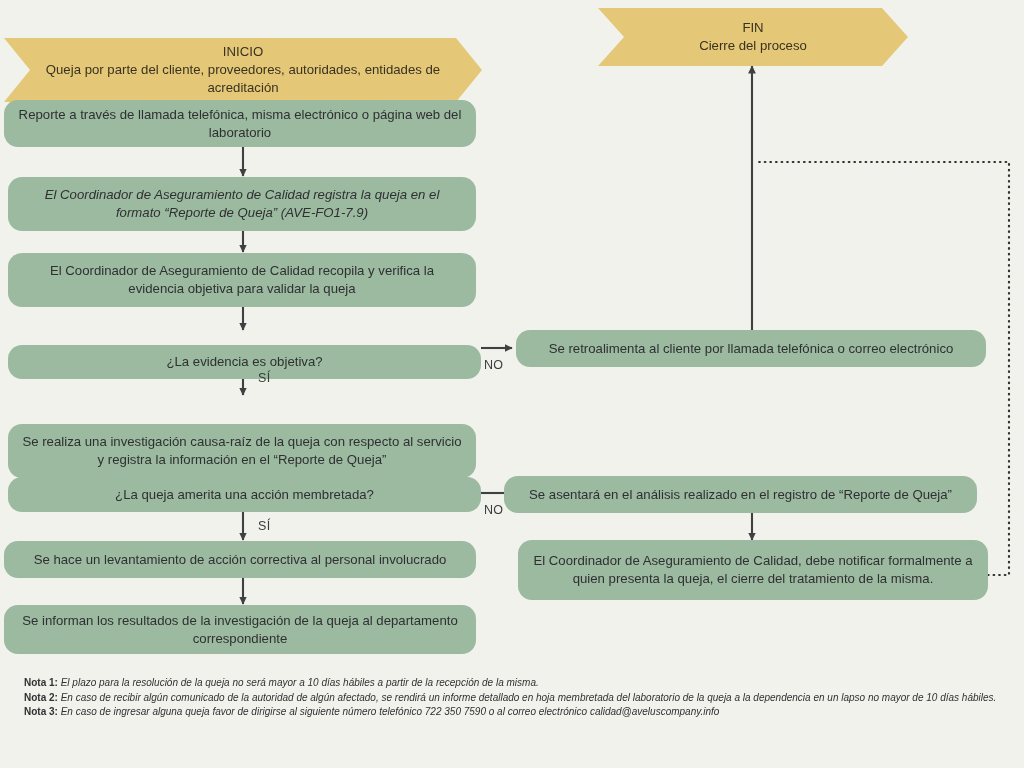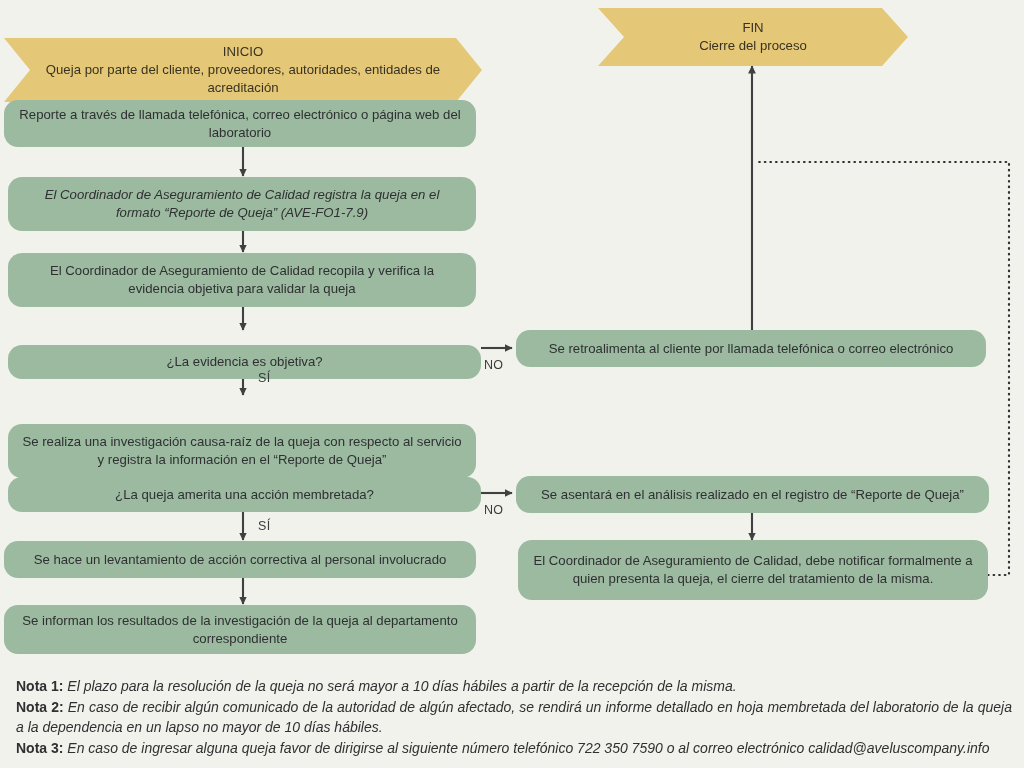--- a/index.html
+++ b/index.html
@@ -35,22 +35,22 @@
   }
   .edge-label{
     position:absolute;
     font-size:12.5px;
     color:#3a3b3d;
     letter-spacing:.3px;
     text-align:right;
   }
   #notes{
     position:absolute;
-    left:16px;top:676px;width:996px;
-    font-size:14px;
+    left:24px;top:676px;width:996px;
+    font-size:10px;
     line-height:1.47;
     color:#2f3032;
     font-style:italic;
     text-align:justify;
   }
   #notes .nline{display:block;}
   #notes b{font-style:normal;font-weight:bold;}
   #notes .n2{font-style:italic;}
 </style>
 </head>
@@ -84,21 +84,21 @@
 
     <path d="M 988 575 L 1009 575 L 1009 162 L 755 162" stroke="#2f3032" stroke-width="2.2" fill="none" stroke-linecap="round" stroke-dasharray="0.6 5"></path>
   </svg>
 
   <div class="node banner" style="left:4px;top:6px;width:478px;height:64px;margin-top:32px;">
     <span style="white-space:pre-line;">INICIO
 Queja por parte del cliente, proveedores, autoridades, entidades de acreditación</span>
   </div>
 
   <div class="node proc" style="left:4px;top:100px;width:472px;height:47px;">
-    <span>Reporte a través de llamada telefónica, correo electrónico o página web del laboratorio</span>
+    <span>Reporte a través de llamada telefónica, misma electrónico o página web del laboratorio</span>
   </div>
 
   <div class="node proc" style="left:8px;top:177px;width:468px;height:54px;font-style:italic;">
     <span>El Coordinador de Aseguramiento de Calidad registra la queja en el formato “Reporte de Queja” (AVE-FO1-7.9)</span>
   </div>
 
   <div class="node proc" style="left:8px;top:253px;width:468px;height:54px;">
     <span>El Coordinador de Aseguramiento de Calidad recopila y verifica la evidencia objetiva para validar la queja</span>
   </div>
 
@@ -124,21 +124,21 @@
 
   <div class="node banner" style="left:598px;top:8px;width:310px;height:58px;">
     <span style="white-space:pre-line;">FIN
 Cierre del proceso</span>
   </div>
 
   <div class="node proc" style="left:516px;top:330px;width:470px;height:37px;align-items:center;">
     <span>Se retroalimenta al cliente por llamada telefónica o correo electrónico</span>
   </div>
 
-  <div class="node proc" style="left:516px;top:476px;width:473px;height:37px;">
+  <div class="node proc" style="left:504px;top:476px;width:473px;height:37px;">
     <span>Se asentará en el análisis realizado en el registro de “Reporte de Queja”</span>
   </div>
 
   <div class="node proc" style="left:518px;top:540px;width:470px;height:60px;">
     <span>El Coordinador de Aseguramiento de Calidad, debe notificar formalmente a quien presenta la queja, el cierre del tratamiento de la misma.</span>
   </div>
 
   <div class="edge-label" style="left:484px;top:358px;">NO</div>
   <div class="edge-label" style="left:258px;top:371px;">SÍ</div>
   <div class="edge-label" style="left:484px;top:503px;">NO</div>

